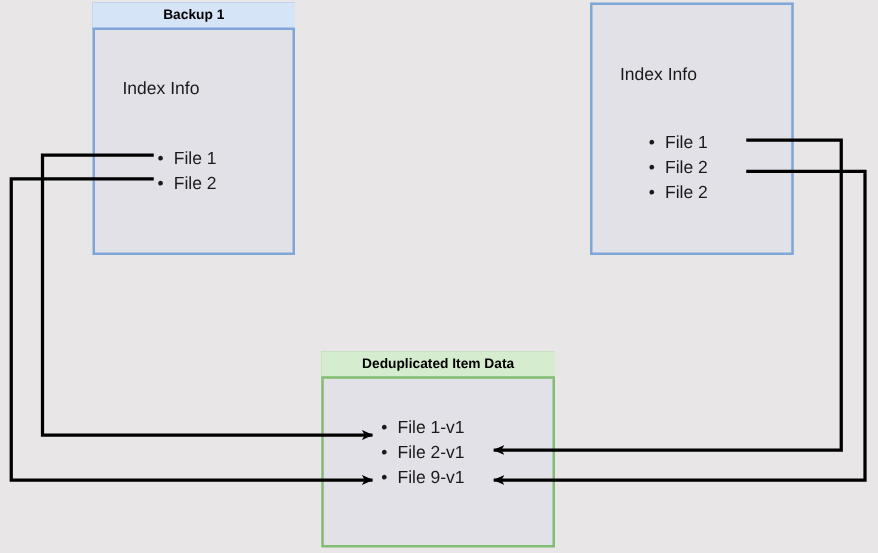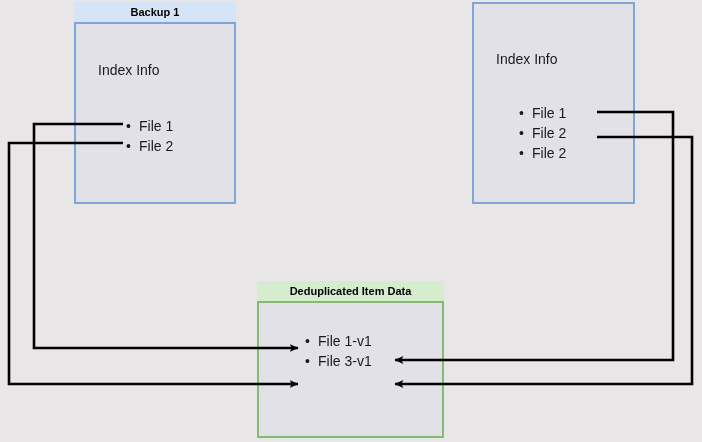--- a/index.html
+++ b/index.html
@@ -138,17 +138,18 @@
       <li>File 2</li>
       <li>File 2</li>
     </ul>
   </div>
 
   <div class="node box-green" style="left:257px; top:281px; width:187px; height:157px;">
     <div class="node-body"></div>
     <div class="node-header">Deduplicated Item Data</div>
     <ul class="file-list" style="left:46px; top:50px;">
       <li>File 1-v1</li>
-      <li>File 3-v1</li>
+      <li>File 2-v1</li>
+      <li>File 9-v1</li>
     </ul>
   </div>
 
 </div>
 
 </body></html>

